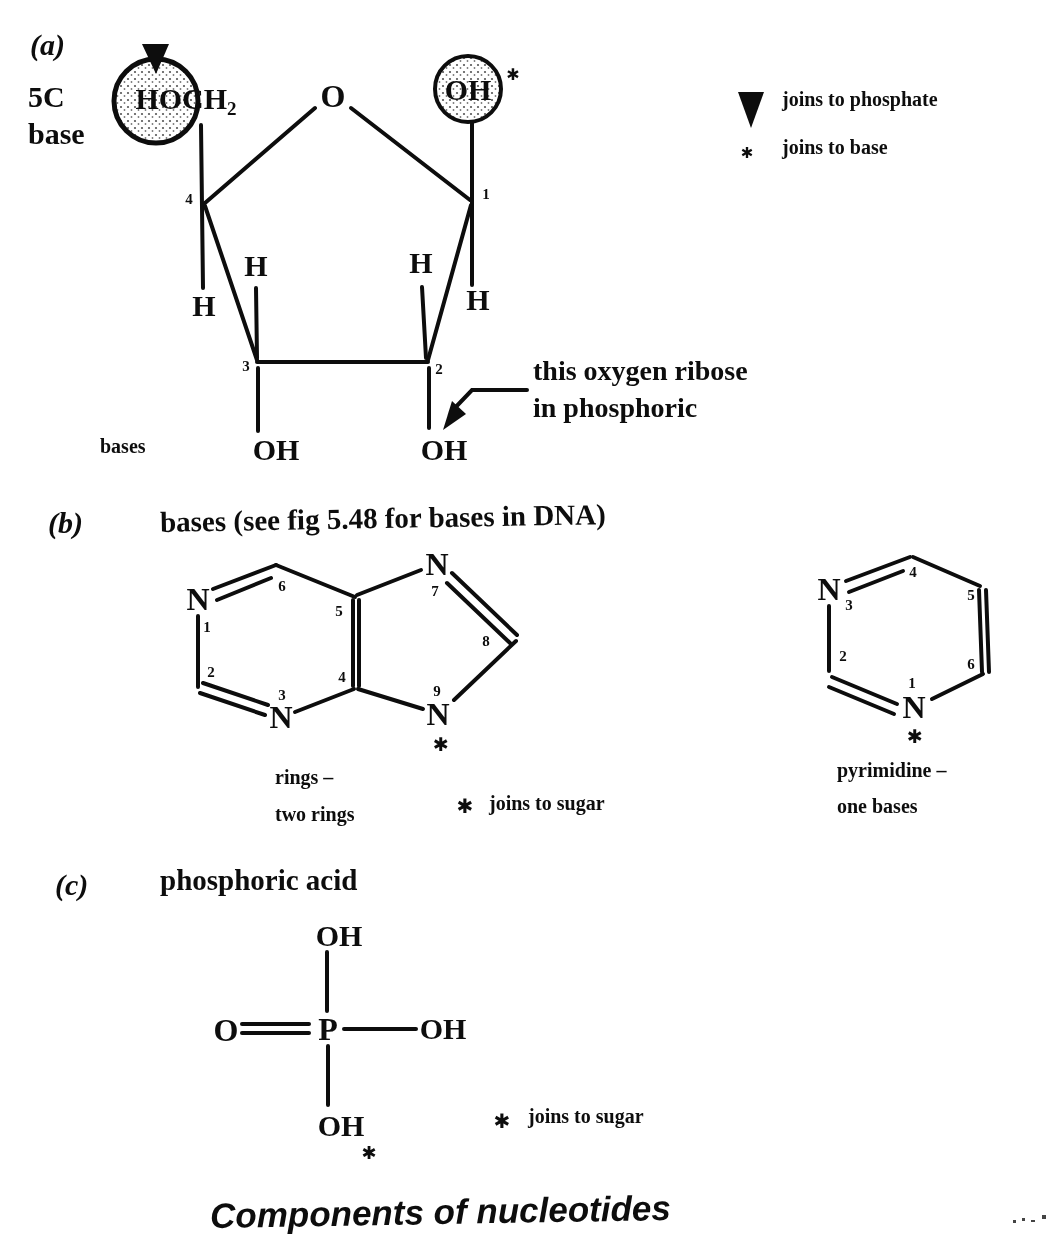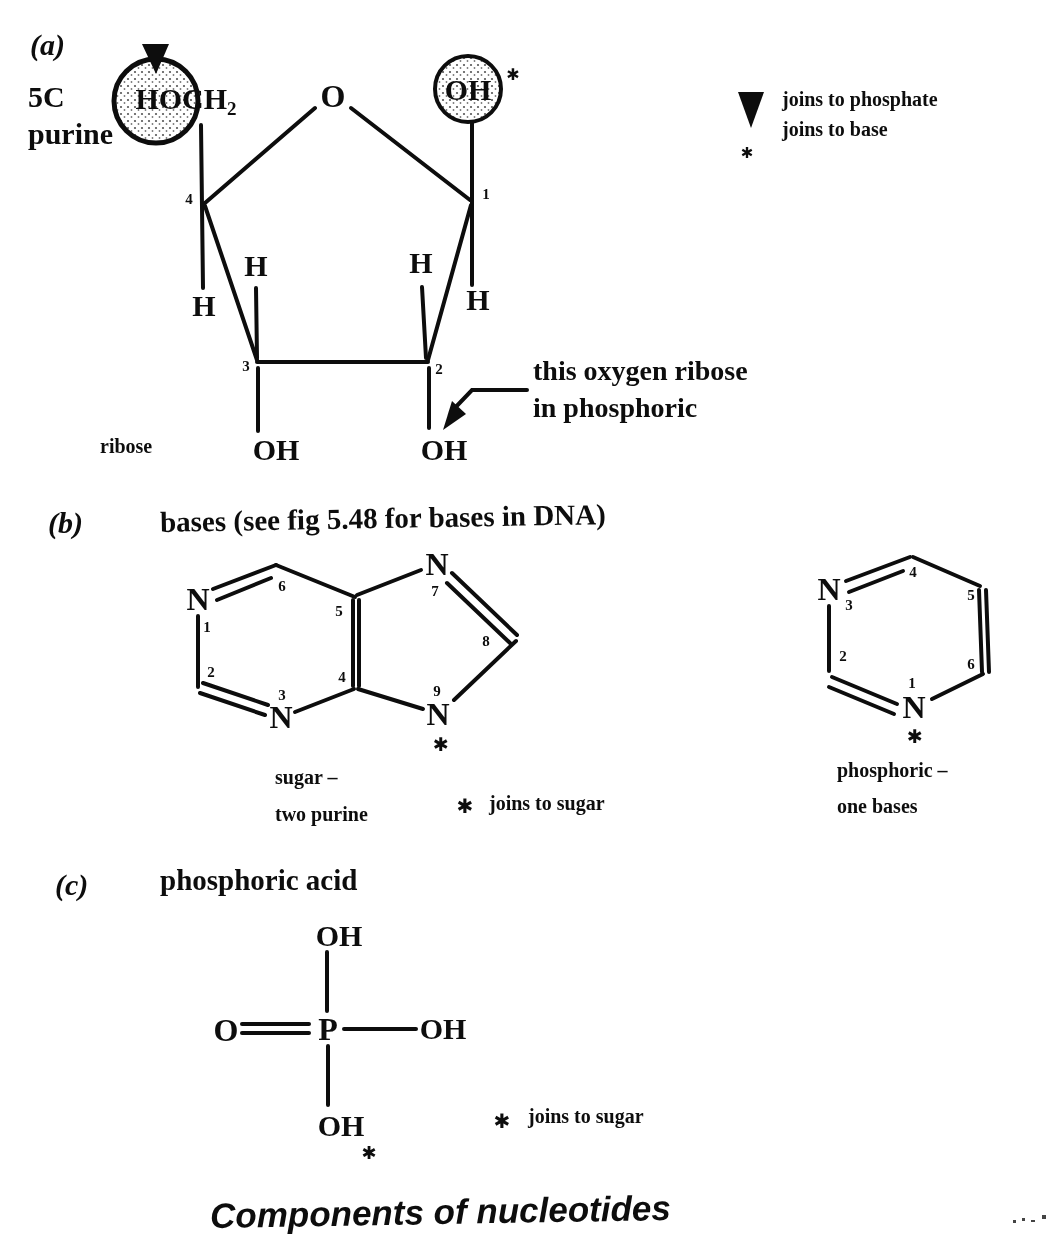--- a/index.html
+++ b/index.html
@@ -98,84 +98,84 @@
     <g fill="#444">
       <rect x="1013" y="1220" width="3" height="3"></rect>
       <rect x="1022" y="1218" width="3" height="3"></rect>
       <rect x="1031" y="1220" width="4" height="2"></rect>
       <rect x="1042" y="1215" width="4" height="4"></rect>
     </g>
   </svg>
 
   <div class="idx" style="left:30px;top:28px;">(a)</div>
   <div class="txt" style="left:28px;top:80px;font-size:30px;">5C</div>
-  <div class="txt" style="left:28px;top:117px;font-size:30px;">purine</div>
+  <div class="txt" style="left:28px;top:117px;font-size:30px;">base</div>
 
   <div class="atom" style="left:186px;top:101px;">
     <span>HOCH</span><span class="sub">2</span>
   </div>
   <div class="atom big" style="left:333px;top:96px;">O</div>
   <div class="atom" style="left:468px;top:90px;">OH</div>
   <div class="star" style="left:513px;top:74px;font-size:16px;">✱</div>
 
   <div class="atom" style="left:204px;top:306px;">H</div>
   <div class="atom" style="left:256px;top:266px;">H</div>
   <div class="atom" style="left:421px;top:263px;">H</div>
   <div class="atom" style="left:478px;top:300px;">H</div>
   <div class="atom" style="left:276px;top:450px;">OH</div>
   <div class="atom" style="left:444px;top:450px;">OH</div>
 
   <div class="num" style="left:189px;top:199px;">4</div>
   <div class="num" style="left:486px;top:194px;">1</div>
   <div class="num" style="left:246px;top:366px;">3</div>
   <div class="num" style="left:439px;top:369px;">2</div>
 
-  <div class="txt" style="left:100px;top:435px;">ribose</div>
+  <div class="txt" style="left:100px;top:435px;">bases</div>
 
   <div class="txt" style="left:533px;top:355px;font-size:28px;">this oxygen ribose</div>
   <div class="txt" style="left:533px;top:392px;font-size:28px;">in phosphoric</div>
 
   <div class="txt" style="left:782px;top:88px;">joins to phosphate</div>
   <div class="star" style="left:747px;top:153px;font-size:15px;">✱</div>
-  <div class="txt" style="left:782px;top:118px;">joins to base</div>
+  <div class="txt" style="left:782px;top:136px;">joins to base</div>
 
   <div class="idx" style="left:48px;top:506px;">(b)</div>
   <div class="txt" style="left:160px;top:502px;font-size:29px;transform:rotate(-1deg);">bases (see fig 5.48 for bases in DNA)</div>
 
   <div class="atom big" style="left:198px;top:599px;">N</div>
   <div class="atom big" style="left:281px;top:717px;">N</div>
   <div class="atom big" style="left:437px;top:564px;">N</div>
   <div class="atom big" style="left:438px;top:714px;">N</div>
   <div class="num" style="left:207px;top:627px;">1</div>
   <div class="num" style="left:211px;top:672px;">2</div>
   <div class="num" style="left:282px;top:695px;">3</div>
   <div class="num" style="left:342px;top:677px;">4</div>
   <div class="num" style="left:339px;top:611px;">5</div>
   <div class="num" style="left:282px;top:586px;">6</div>
   <div class="num" style="left:435px;top:591px;">7</div>
   <div class="num" style="left:486px;top:641px;">8</div>
   <div class="num" style="left:437px;top:691px;">9</div>
   <div class="star" style="left:441px;top:744px;font-size:19px;">✱</div>
 
-  <div class="txt cap2" style="left:275px;top:760px;">sugar –</div>
-  <div class="txt cap2" style="left:275px;top:797px;">two purine</div>
+  <div class="txt cap2" style="left:275px;top:760px;">rings –</div>
+  <div class="txt cap2" style="left:275px;top:797px;">two rings</div>
   <div class="star" style="left:465px;top:806px;font-size:20px;">✱</div>
   <div class="txt" style="left:489px;top:792px;">joins to sugar</div>
 
   <div class="atom big" style="left:829px;top:589px;">N</div>
   <div class="atom big" style="left:914px;top:707px;">N</div>
   <div class="num" style="left:849px;top:605px;">3</div>
   <div class="num" style="left:913px;top:572px;">4</div>
   <div class="num" style="left:971px;top:595px;">5</div>
   <div class="num" style="left:971px;top:664px;">6</div>
   <div class="num" style="left:912px;top:683px;">1</div>
   <div class="num" style="left:843px;top:656px;">2</div>
   <div class="star" style="left:915px;top:736px;font-size:19px;">✱</div>
 
-  <div class="txt cap2" style="left:837px;top:753px;">phosphoric –</div>
+  <div class="txt cap2" style="left:837px;top:753px;">pyrimidine –</div>
   <div class="txt cap2" style="left:837px;top:789px;">one bases</div>
 
   <div class="idx" style="left:55px;top:868px;">(c)</div>
   <div class="txt" style="left:160px;top:864px;font-size:29px;">phosphoric acid</div>
 
   <div class="atom" style="left:339px;top:936px;">OH</div>
   <div class="atom big" style="left:328px;top:1029px;">P</div>
   <div class="atom big" style="left:226px;top:1030px;">O</div>
   <div class="atom" style="left:443px;top:1029px;">OH</div>
   <div class="atom" style="left:341px;top:1126px;">OH</div>

